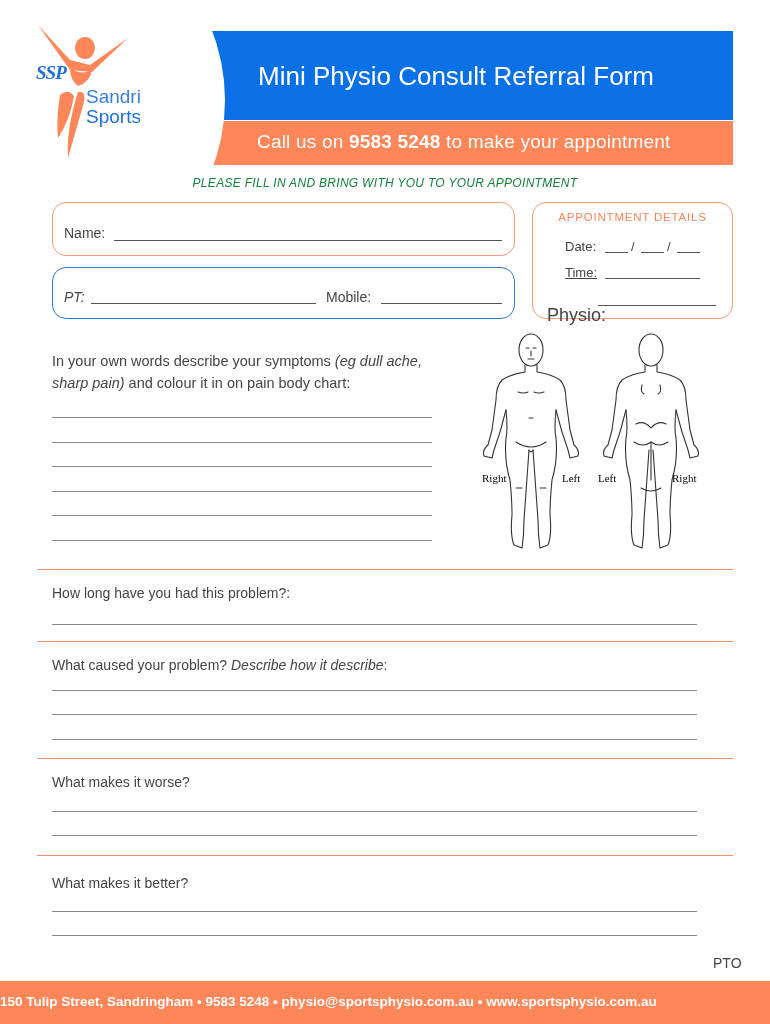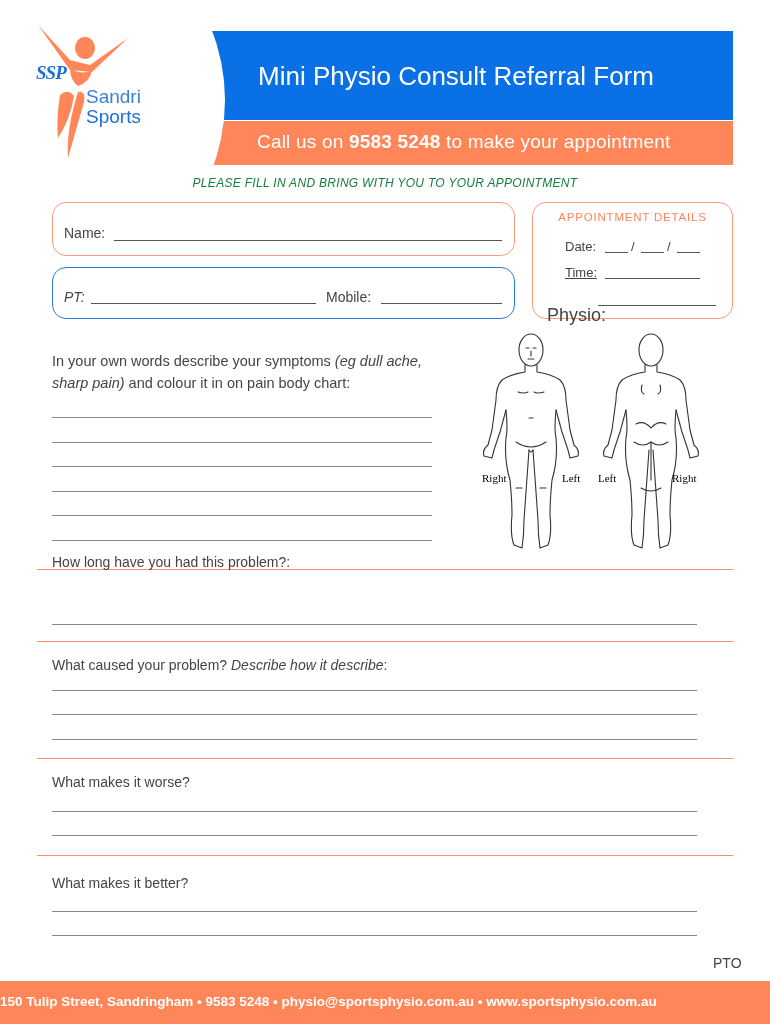--- a/index.html
+++ b/index.html
@@ -130,21 +130,21 @@
     <path d="M175,112 L175,150"></path>
     <path d="M165,158 Q175,164 185,158"></path>
   </g>
   <text x="6" y="152" class="bc-label">Right</text>
   <text x="86" y="152" class="bc-label">Left</text>
   <text x="122" y="152" class="bc-label">Left</text>
   <text x="196" y="152" class="bc-label">Right</text>
 </svg>
 
 <div class="abs odivider" style="top:569px;"></div>
-<div class="abs q" style="top:554px;">How long have you had this problem?:</div>
+<div class="abs q" style="top:585px;">How long have you had this problem?:</div>
 <div class="abs wline" style="left:52px; top:624px; width:645px;"></div>
 
 <div class="abs odivider" style="top:641px;"></div>
 <div class="abs q" style="top:657px;">
   <span>What caused your problem?</span> <i>Describe how it describe</i><span>:</span>
 </div>
 <div class="abs wline" style="left:52px; top:690px; width:645px;"></div>
 <div class="abs wline" style="left:52px; top:714px; width:645px;"></div>
 <div class="abs wline" style="left:52px; top:739px; width:645px;"></div>
 

